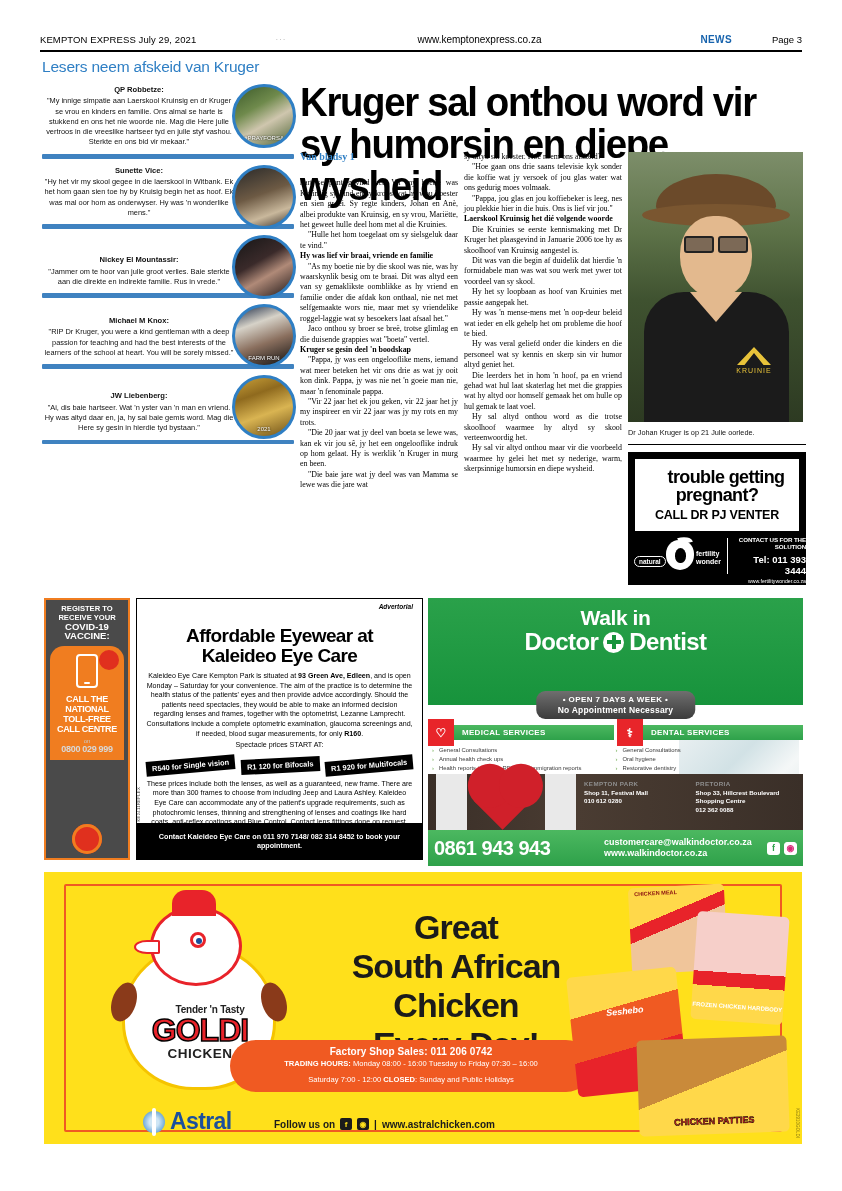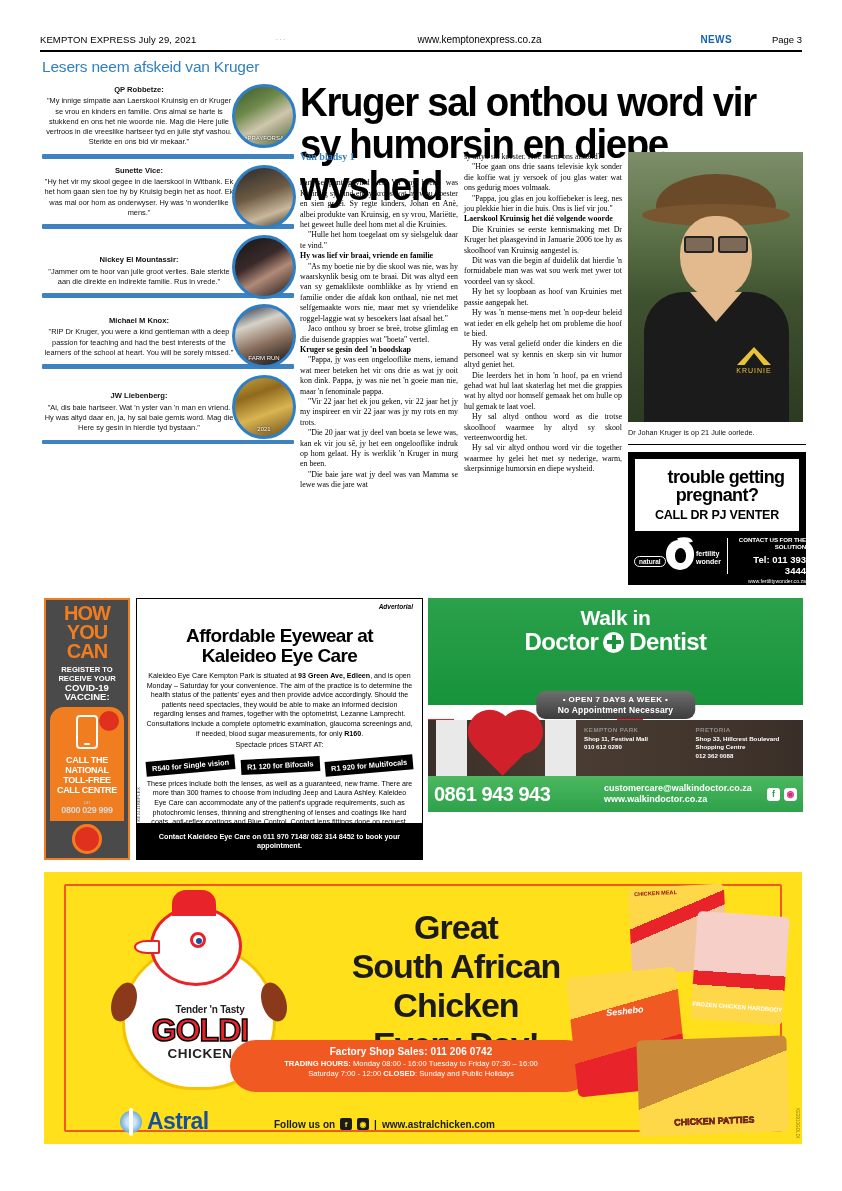--- a/index.html
+++ b/index.html
@@ -189,21 +189,21 @@
       padding:3px 6px; transform:rotate(-5deg); white-space:nowrap; }
   .ec-tag.t2 { transform:rotate(-3deg); }
   .ec-tag.t3 { transform:rotate(-5deg); }
   .ec-hours { text-align:center; font-size:7.6px; line-height:11px; margin-top:9px; }
   .ec-footer { position:absolute; left:0; bottom:0; width:100%; background:#000; color:#fff;
       text-align:center; font-weight:bold; font-size:7.2px; padding:9px 0; }
   .ec-side { position:absolute; left:-1px; bottom:38px; writing-mode:vertical-rl;
       transform:rotate(180deg); font-size:4.2px; color:#444; letter-spacing:.3px;}
 
   
-  .wid { position:absolute; left:428px; top:598px; width:375px; height:214px;
+  .wid { position:absolute; left:428px; top:598px; width:375px; height:268px;
      background:#fff; overflow:hidden; font-family:"Liberation Sans", sans-serif; }
   .wid-top { height:107px; background:linear-gradient(180deg,#2aa14a 0%,#17933c 100%);
      position:relative; }
   .wid-logo { text-align:center; color:#fff; font-weight:bold; padding-top:9px; }
   .wid-logo .l1 { font-size:21px; letter-spacing:-.4px; line-height:22px;}
   .wid-logo .l2 { font-size:24px; letter-spacing:-.6px; line-height:26px;
       display:flex; align-items:center; justify-content:center; gap:5px;}
   .plus-badge { width:21px; height:21px; background:#fff; border-radius:50%; position:relative;
       display:inline-block; }
   .plus-badge::before, .plus-badge::after { content:""; position:absolute; background:#17933c; }
@@ -273,31 +273,31 @@
   .wingL, .wingR { position:absolute; top:88px; width:24px; height:40px; background:#8a3a1a;
       border-radius:50%; }
   .wingL { left:8px; transform:rotate(18deg);} .wingR { right:8px; transform:rotate(-18deg);}
   .chtxt { position:absolute; left:30px; top:110px; width:132px; text-align:center; }
   .chtxt .tnt { font-size:10px; font-weight:bold; color:#222; letter-spacing:-.2px;padding-left:20px;}
   .chtxt .goldiword { font-size:32px; font-weight:bold; color:#e8232a; line-height:31px;
       letter-spacing:-1px; -webkit-text-stroke:1.5px #000;}
   .chtxt .chickenword { font-size:13.5px; font-weight:bold; color:#222; letter-spacing:.5px;}
   .goldi-head { position:absolute; left:262px; top:36px; width:300px; text-align:center;
       font-size:34px; font-weight:bold; color:#1b1b1b; line-height:39px; letter-spacing:-1px;}
-  .astral { position:absolute; left:76px; top:236px; display:flex; align-items:center; gap:5px;}
+  .astral { position:absolute; left:99px; top:236px; display:flex; align-items:center; gap:5px;}
   .astral .star { width:22px; height:22px; background:radial-gradient(circle,#cfe6f5 30%,#2b7fc4 100%);
       border-radius:50%; position:relative; }
   .astral .star::after { content:""; position:absolute; left:9px; top:-3px; width:4px; height:28px;
       background:#fff; border-radius:2px; transform:rotate(0deg); box-shadow:0 0 0 0 #fff; }
   .astral .nm { font-size:23px; font-weight:bold; color:#1b4f9c; letter-spacing:-.6px;}
   .redbar { position:absolute; left:186px; bottom:52px; width:362px; height:52px;
       background:#f05a22; border-radius:26px; color:#fff; text-align:center; padding-top:6px;}
   .redbar .r1 { font-size:10px; font-weight:bold; letter-spacing:.1px; }
   .redbar .r2 { font-size:7.6px; margin-top:2px; }
-  .redbar .r3 { font-size:7.6px; margin-top:1px; }
+  .redbar .r3 { font-size:7.6px; margin-top:7px; }
   .redbar b { font-weight:bold; }
   .follow { position:absolute; left:230px; bottom:14px; display:flex; align-items:center; gap:5px;
       font-size:10px; font-weight:bold; color:#1b1b1b; }
   .follow .fsoc { width:12px; height:12px; background:#1b1b1b; color:#ffe01b; border-radius:2px;
       font-size:8px; display:flex; align-items:center; justify-content:center;}
   .follow .bar { color:#1b1b1b; }
   .packs { position:absolute; right:14px; top:14px; width:268px; height:248px; }
   .pk { position:absolute; border-radius:5px; }
   .pk1 { left:110px; top:0; width:96px; height:86px;
      background:linear-gradient(160deg,#ffd84a 0 34%,#e8232a 34% 46%,#f0c59a 46% 100%); transform:rotate(-3deg);}
@@ -411,21 +411,21 @@
     <p>"Hoe gaan ons drie saans televisie kyk sonder die koffie wat jy versoek of jou glas water wat ons gedurig moes volmaak.</p>
     <p>"Pappa, jou glas en jou koffiebeker is leeg, nes jou plekkie hier in die huis. Ons is lief vir jou."</p>
     <p class="sub">Laerskool Kruinsig het dié volgende woorde</p>
     <p>Die Kruinies se eerste kennismaking met Dr Kruger het plaasgevind in Januarie 2006 toe hy as skoolhoof van Kruinsig aangestel is.</p>
     <p>Dit was van die begin af duidelik dat hierdie 'n formidabele man was wat sou werk met ywer tot voordeel van sy skool.</p>
     <p>Hy het sy loopbaan as hoof van Kruinies met passie aangepak het.</p>
     <p>Hy was 'n mense-mens met 'n oop-deur beleid wat ieder en elk gehelp het om probleme die hoof te bied.</p>
     <p>Hy was veral geliefd onder die kinders en die personeel wat sy kennis en skerp sin vir humor altyd geniet het.</p>
     <p>Die leerders het in hom 'n hoof, pa en vriend gehad wat hul laat skaterlag het met die grappies wat hy altyd oor homself gemaak het om hulle op hul gemak te laat voel.</p>
     <p>Hy sal altyd onthou word as die trotse skoolhoof waarmee hy altyd sy skool verteenwoordig het.</p>
-    <p>Hy sal vir altyd onthou word vir die together waarmee hy gelei het met sy nederige, warm, skerpsinnige humorsin en diepe wysheid.</p>
+    <p>Hy sal vir altyd onthou maar vir die voorbeeld waarmee hy gelei het met sy nederige, warm, skerpsinnige humorsin en diepe wysheid.</p>
   </div>
 
   <div class="photo">
     <div class="hat"></div>
     <div class="brim"></div>
     <div class="face"></div>
     <div class="glasses"></div>
     <div class="shirt"></div>
     <div class="collar"></div>
     <div class="logo">
@@ -453,25 +453,20 @@
       <div class="fert-div"></div>
       <div class="fert-right">
         <div class="solution">CONTACT US FOR THE SOLUTION</div>
         <div class="tel">Tel: 011 393 3444</div>
         <div class="web">www.fertilitywonder.co.za</div>
       </div>
     </div>
   </div>
 
   <div class="covid">
-    <div class="hyc">
-      <div>HOW</div>
-      <div>YOU</div>
-      <div>CAN</div>
-    </div>
     <div class="reg">
       <div>REGISTER TO</div>
       <div>RECEIVE YOUR</div>
       <div class="big">COVID-19</div>
       <div class="big">VACCINE:</div>
     </div>
     <div class="covid-box">
       <div class="virus"></div>
       <div class="phone-ic"></div>
       <div class="call">

